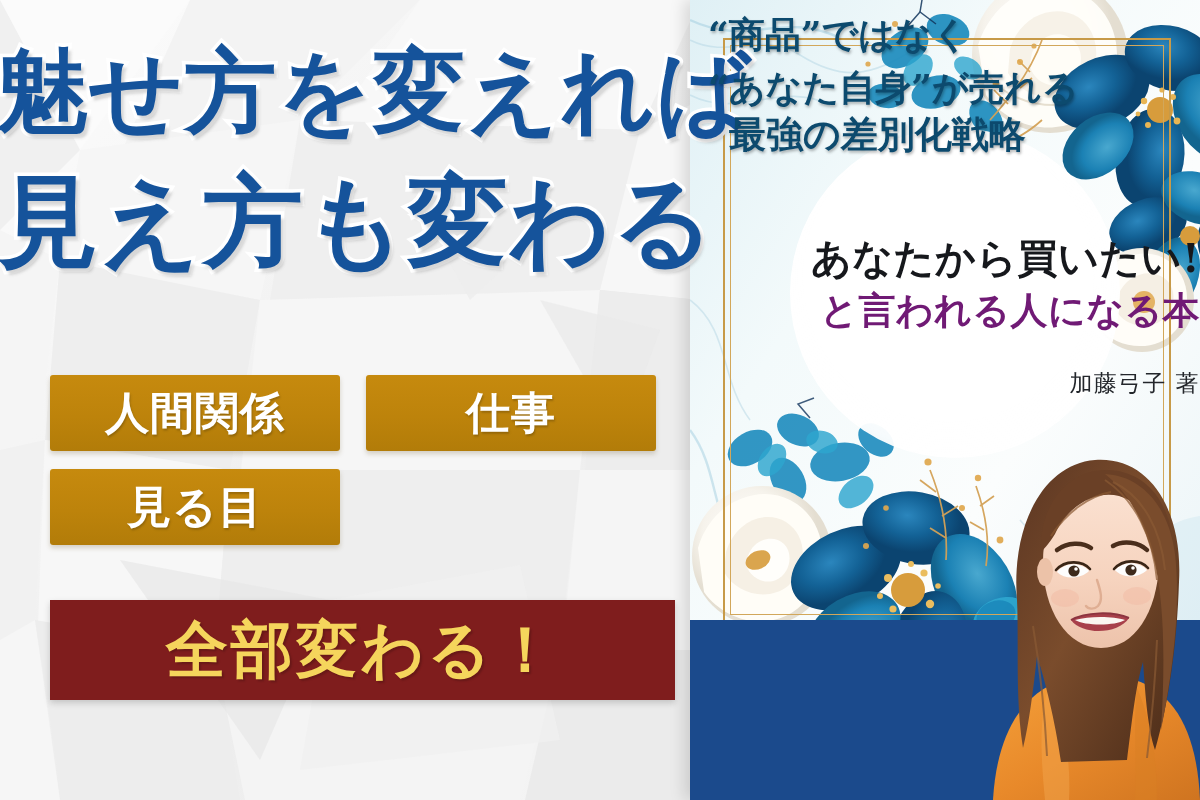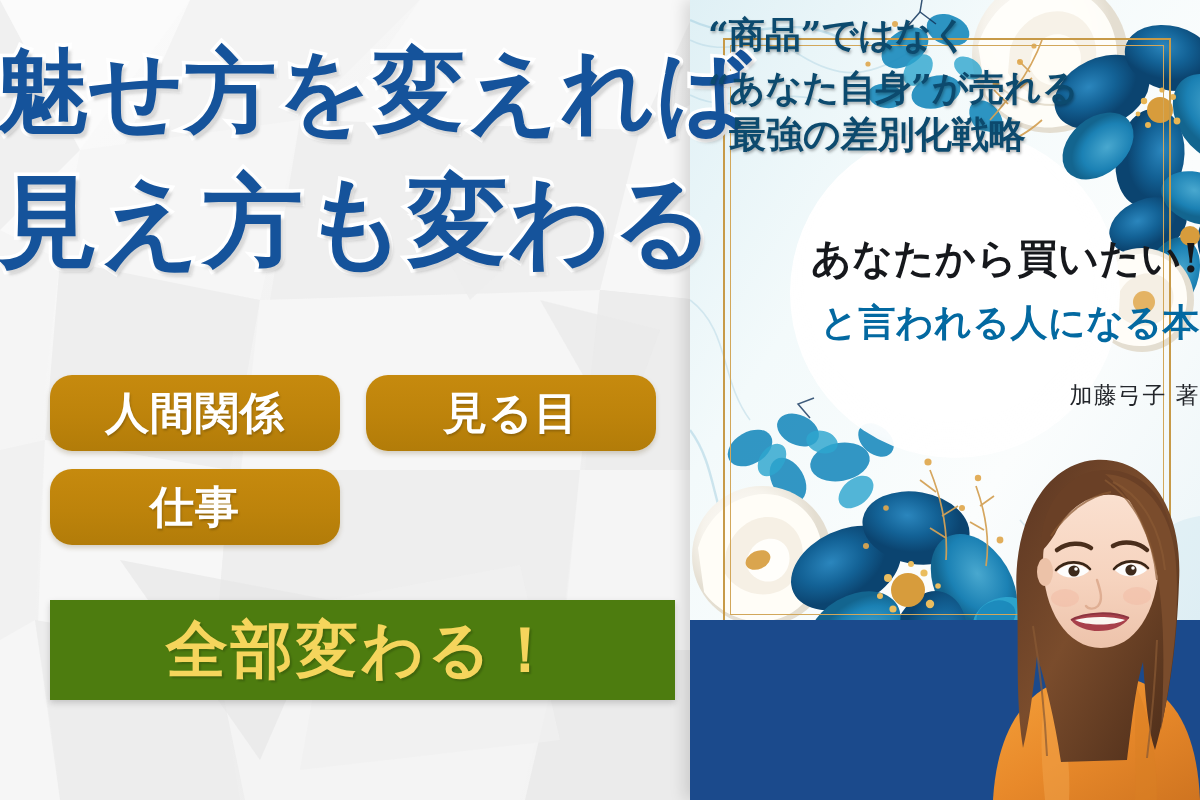--- a/index.html
+++ b/index.html
@@ -32,36 +32,36 @@
        3px 4px 3px rgba(120,120,120,.30),
        0 0 1px rgba(255,255,255,.9);
   }
   .hl-1{font-size:92px;margin-left:-4px;}
   .hl-2{font-size:100px;margin-top:34px;margin-left:-2px;}
 
   
   .pills{position:absolute;left:50px;top:375px;width:615px;z-index:6;
          display:flex;flex-wrap:wrap;gap:18px 26px;}
   .pill{
-    width:290px;height:76px;border-radius:22px;
+    width:290px;height:76px;border-radius:3px;
     background:linear-gradient(180deg,#c68a0e 0%,#bd830b 55%,#b27c09 100%);
     box-shadow:0 3px 5px rgba(90,70,20,.22);
     display:flex;align-items:center;justify-content:center;
   }
   .pill span{
     font-family:"DejaVu Sans","Liberation Sans",sans-serif;
     font-weight:700;color:#ffffff;font-size:44px;letter-spacing:.02em;
     text-shadow:1px 2px 2px rgba(80,56,8,.35);
     white-space:nowrap;
   }
 
   
   .cta-band{
     position:absolute;left:50px;top:600px;width:625px;height:100px;
-    background:#4d7c0f;
+    background:#7f1d1d;
     box-shadow:0 3px 6px rgba(60,60,60,.22);
     display:flex;align-items:center;justify-content:center;z-index:6;
   }
   .cta-band span{
     font-family:"DejaVu Serif","Liberation Serif",serif;
     font-weight:700;color:#F5D55C;font-size:62px;letter-spacing:.05em;
     white-space:nowrap;
     text-shadow:2px 2px 2px rgba(0,0,0,.18);
   }
 
@@ -81,21 +81,21 @@
   
   .halo{position:absolute;left:100px;top:128px;width:330px;height:330px;border-radius:50%;
     background:radial-gradient(circle at 48% 45%,#ffffff 58%,rgba(255,255,255,.92) 78%,rgba(255,255,255,0) 100%);
     z-index:4;filter:blur(0.4px);}
 
   
   .book-title{position:absolute;left:0;top:236px;width:510px;z-index:5;text-align:right;}
   .bt-1{font-family:"DejaVu Serif","Liberation Serif",serif;font-weight:700;
         font-size:40px;color:#16181c;letter-spacing:.01em;white-space:nowrap;line-height:1.12;}
   .bt-2{font-family:"DejaVu Serif","Liberation Serif",serif;font-weight:700;
-        font-size:37px;color:#0369a1;letter-spacing:.01em;white-space:nowrap;line-height:1.18;margin-top:20px;}
+        font-size:37px;color:#701a75;letter-spacing:.01em;white-space:nowrap;line-height:1.18;margin-top:8px;}
   .bt-author{font-family:"DejaVu Serif","Liberation Serif",serif;font-weight:400;
         font-size:23px;color:#23262b;letter-spacing:.06em;white-space:nowrap;margin-top:36px;}
 
   
   .caption{position:absolute;left:0;top:620px;width:510px;height:180px;background:#1B4A8C;z-index:6;}
   .caption-lines{position:absolute;left:18px;top:14px;width:360px;z-index:8;}
   .cap-l{font-family:"DejaVu Serif","Liberation Serif",serif;font-weight:700;color:#0c4a6e;
      white-space:nowrap;line-height:1.16;text-shadow:1px 2px 3px rgba(0,0,0,.30);}
   .cap-1{font-size:36px;}
   .cap-2{font-size:36px;margin-top:11px;}
@@ -143,24 +143,24 @@
   <div class="headline">
     <div class="hl-line hl-1">魅せ方を変えれば</div>
     <div class="hl-line hl-2">見え方も変わる</div>
   </div>
 
   <div class="pills">
     <div class="pill">
       <span>人間関係</span>
     </div>
     <div class="pill">
+      <span>仕事</span>
+    </div>
+    <div class="pill">
       <span>見る目</span>
-    </div>
-    <div class="pill">
-      <span>仕事</span>
     </div>
   </div>
 
   <div class="cta-band">
     <span>全部変わる！</span>
   </div>
 
   <div class="book">
 
     <div class="book-art">

